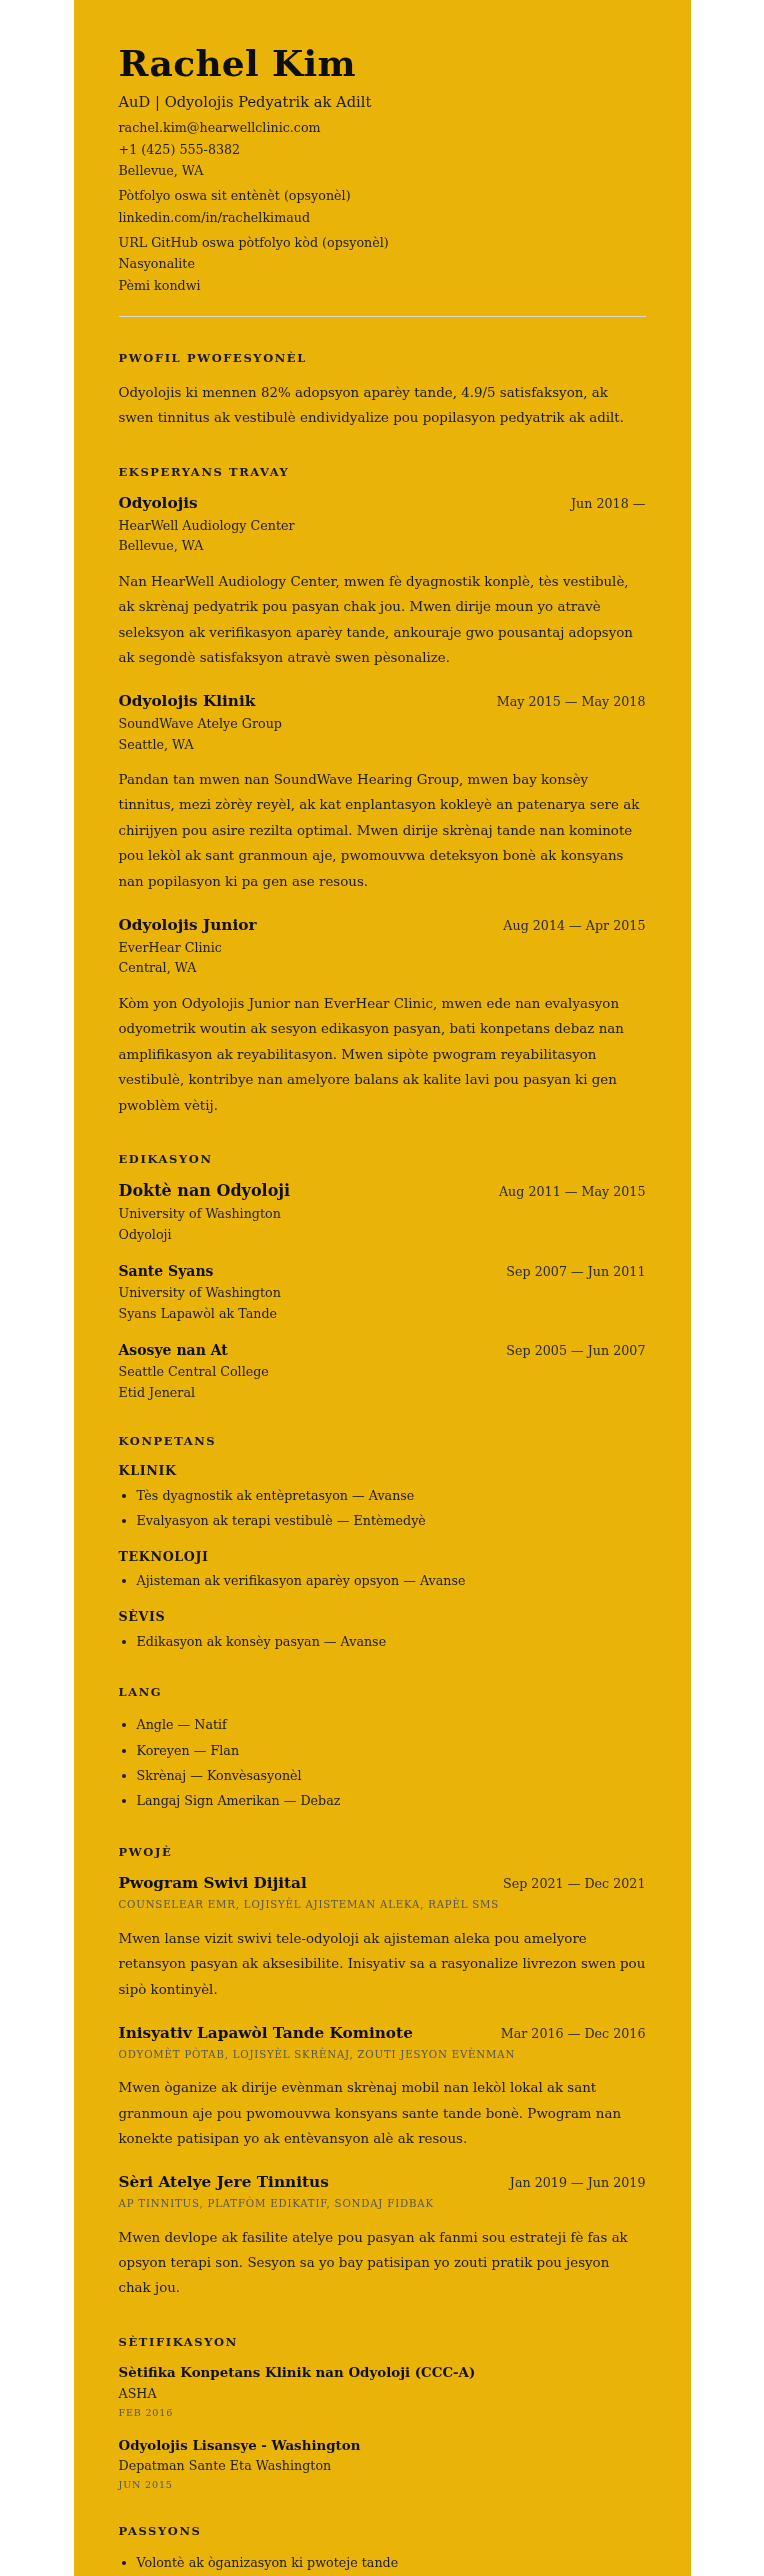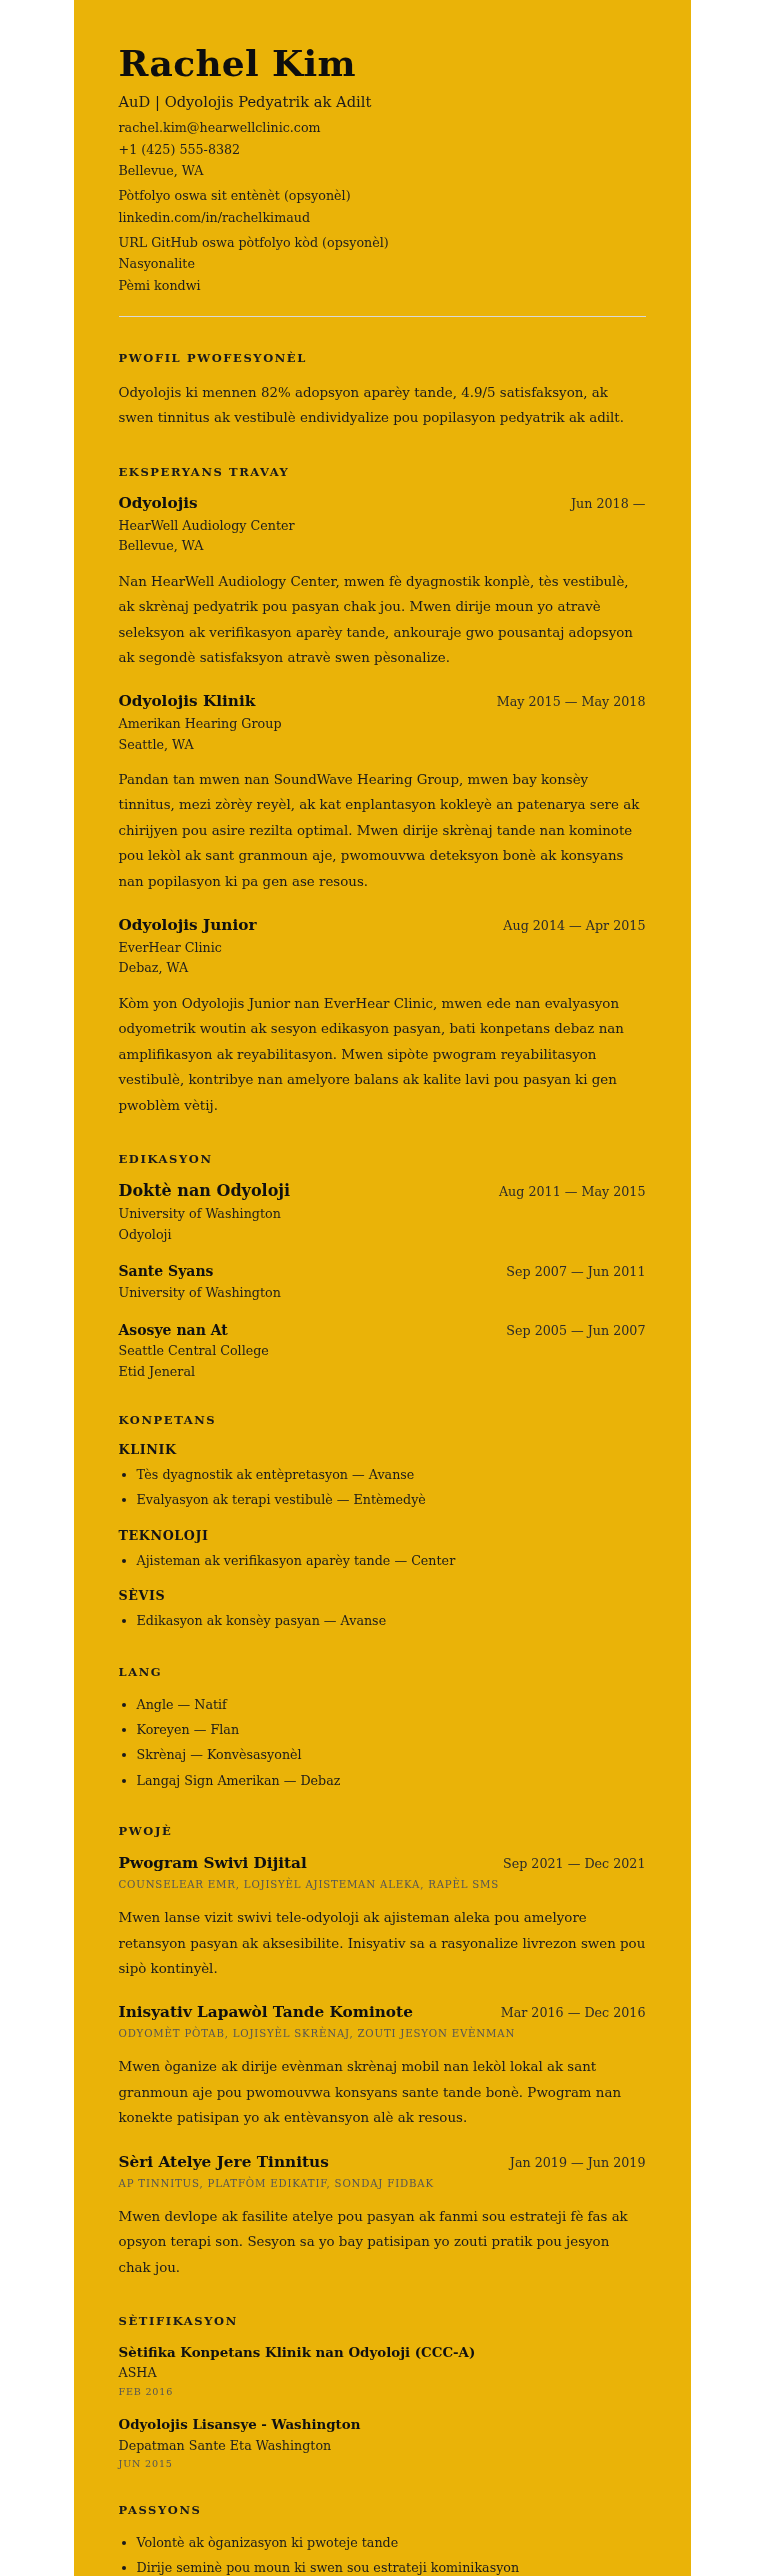--- a/index.html
+++ b/index.html
@@ -177,32 +177,32 @@
       <div class="entry-sub">HearWell Audiology Center</div>
       <div class="entry-sub">Bellevue, WA</div>
       <p class="entry-desc">Nan HearWell Audiology Center, mwen fè dyagnostik konplè, tès vestibulè, ak skrènaj pedyatrik pou pasyan chak jou. Mwen dirije moun yo atravè seleksyon ak verifikasyon aparèy tande, ankouraje gwo pousantaj adopsyon ak segondè satisfaksyon atravè swen pèsonalize.</p>
     </article>
 
     <article class="entry">
       <div class="entry-head">
         <h3 class="entry-title">Odyolojis Klinik</h3>
         <span class="entry-dates">May 2015 — May 2018</span>
       </div>
-      <div class="entry-sub">Amerikan Hearing Group</div>
+      <div class="entry-sub">SoundWave Atelye Group</div>
       <div class="entry-sub">Seattle, WA</div>
       <p class="entry-desc">Pandan tan mwen nan SoundWave Hearing Group, mwen bay konsèy tinnitus, mezi zòrèy reyèl, ak kat enplantasyon kokleyè an patenarya sere ak chirijyen pou asire rezilta optimal. Mwen dirije skrènaj tande nan kominote pou lekòl ak sant granmoun aje, pwomouvwa deteksyon bonè ak konsyans nan popilasyon ki pa gen ase resous.</p>
     </article>
 
     <article class="entry">
       <div class="entry-head">
         <h3 class="entry-title">Odyolojis Junior</h3>
         <span class="entry-dates">Aug 2014 — Apr 2015</span>
       </div>
       <div class="entry-sub">EverHear Clinic</div>
-      <div class="entry-sub">Debaz, WA</div>
+      <div class="entry-sub">Central, WA</div>
       <p class="entry-desc">Kòm yon Odyolojis Junior nan EverHear Clinic, mwen ede nan evalyasyon odyometrik woutin ak sesyon edikasyon pasyan, bati konpetans debaz nan amplifikasyon ak reyabilitasyon. Mwen sipòte pwogram reyabilitasyon vestibulè, kontribye nan amelyore balans ak kalite lavi pou pasyan ki gen pwoblèm vètij.</p>
     </article>
   </section>
 
   <section>
     <h2 class="section-heading">EDIKASYON</h2>
 
     <article class="entry">
       <div class="entry-head">
         <h3 class="entry-title" style="font-size:16px;">Doktè nan Odyoloji</h3>
@@ -211,20 +211,21 @@
       <div class="entry-sub">University of Washington</div>
       <div class="entry-sub">Odyoloji</div>
     </article>
 
     <article class="entry">
       <div class="entry-head">
         <h3 class="entry-title" style="font-size:14px;">Sante Syans</h3>
         <span class="entry-dates">Sep 2007 — Jun 2011</span>
       </div>
       <div class="entry-sub">University of Washington</div>
+      <div class="entry-sub">Syans Lapawòl ak Tande</div>
     </article>
 
     <article class="entry">
       <div class="entry-head">
         <h3 class="entry-title" style="font-size:14px;">Asosye nan At</h3>
         <span class="entry-dates">Sep 2005 — Jun 2007</span>
       </div>
       <div class="entry-sub">Seattle Central College</div>
       <div class="entry-sub">Etid Jeneral</div>
     </article>
@@ -234,21 +235,21 @@
     <h2 class="section-heading">KONPETANS</h2>
 
     <h3 class="group-heading">KLINIK</h3>
     <ul class="bullets">
       <li>Tès dyagnostik ak entèpretasyon — Avanse</li>
       <li>Evalyasyon ak terapi vestibulè — Entèmedyè</li>
     </ul>
 
     <h3 class="group-heading">TEKNOLOJI</h3>
     <ul class="bullets">
-      <li>Ajisteman ak verifikasyon aparèy tande — Center</li>
+      <li>Ajisteman ak verifikasyon aparèy opsyon — Avanse</li>
     </ul>
 
     <h3 class="group-heading">SÈVIS</h3>
     <ul class="bullets">
       <li>Edikasyon ak konsèy pasyan — Avanse</li>
     </ul>
   </section>
 
   <section>
     <h2 class="section-heading">LANG</h2>

